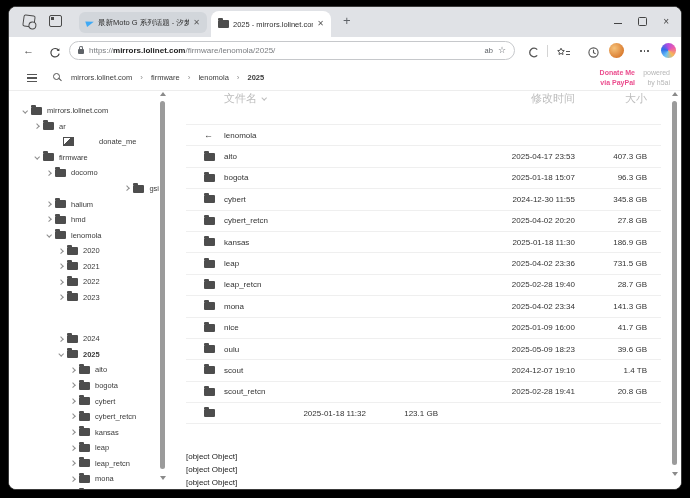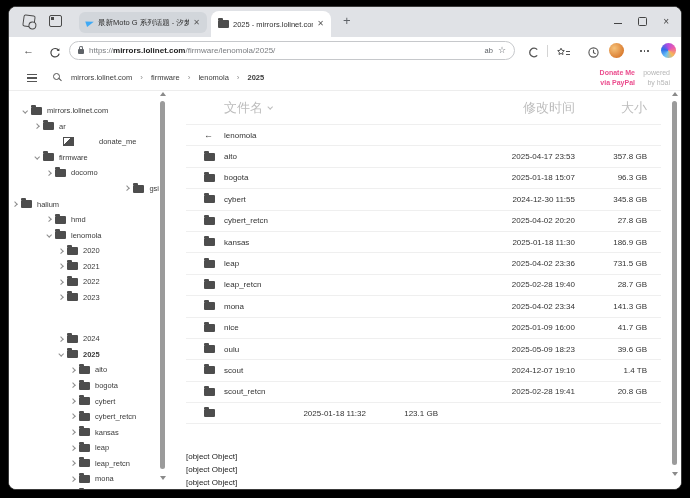--- a/index.html
+++ b/index.html
@@ -82,21 +82,21 @@
   .vsb{position:absolute;width:7px}
   .vsb .thumb{position:absolute;left:1px;right:1px;top:10px;bottom:12px;background:#9b9b9b;border-radius:3px}
   .vsb .up{position:absolute;top:1px;left:0.5px;width:0;height:0;border-left:3px solid transparent;border-right:3px solid transparent;border-bottom:4px solid #8a8a8a}
   .vsb .down{position:absolute;bottom:1px;left:0.5px;width:0;height:0;border-left:3px solid transparent;border-right:3px solid transparent;border-top:4px solid #8a8a8a}
   .sb-side{left:150px;top:0;height:390px}
   .sb-main{left:662px;top:0;height:386px}
 
   
   .main{position:absolute;left:158px;top:0;width:504px;height:400px;overflow:hidden}
   .table{margin-left:19px;width:475px;border-bottom:1px solid #efefef}
-  .thead{display:flex;align-items:center;height:33px;font-size:13px;color:#bdbdbd}
+  .thead{display:flex;align-items:flex-start;height:33px;font-size:11px;color:#bdbdbd}
   .c-sp{width:18px;flex:none}
   .c-icon{width:12px;flex:none;display:flex;align-items:center}
   .c-name{flex:1;margin-left:8px;white-space:nowrap;overflow:hidden}
   .c-date{width:150px;text-align:right;flex:none}
   .c-size{width:72px;text-align:right;flex:none;margin-right:14px}
   .hdr-caret{display:inline-block;width:3.4px;height:3.4px;border-right:1px solid #bdbdbd;border-bottom:1px solid #bdbdbd;transform:rotate(45deg);margin-left:5px;vertical-align:2px}
   .trow{display:flex;align-items:center;height:20.4px;border-top:1px solid #efefef;font-size:8px;color:#333}
   .back-arrow{font-size:9px;color:#444;line-height:9px}
   .mini-folder{width:11px;height:8px;background:#4d4d4d;border-radius:1px;position:relative}
   .mini-folder::before{content:"";position:absolute;top:-2px;left:0;width:5px;height:2px;background:#4d4d4d;border-radius:1px 1px 0 0}
@@ -236,21 +236,21 @@
           <span class="ticon folder"></span>
           <span class="tlabel">docomo</span>
         </div>
 
         <div class="tree-item" style="padding-left: 34px; justify-content: flex-end;">
           <span class="caret collapsed"></span>
           <span class="ticon folder"></span>
           <span class="tlabel">gsi</span>
         </div>
 
-        <div class="tree-item" style=" text-align: center;">
+        <div class="tree-item" style="padding-left: 34px; text-align: center;">
           <span class="caret collapsed"></span>
           <span class="ticon folder"></span>
           <span class="tlabel">halium</span>
         </div>
 
         <div class="tree-item" style="padding-left: 34px;">
           <span class="caret collapsed"></span>
           <span class="ticon folder"></span>
           <span class="tlabel">hmd</span>
         </div>
@@ -378,21 +378,21 @@
         </div>
         <div>
 
             <div class="trow">
               <span class="c-sp"></span>
               <span class="c-icon">
                 <span class="mini-folder"></span>
               </span>
               <span class="c-name">aito</span>
               <span class="c-date">2025-04-17 23:53</span>
-              <span class="c-size">357.8 GB</span>
+              <span class="c-size">407.3 GB</span>
             </div>
 
             <div class="trow">
               <span class="c-sp"></span>
               <span class="c-icon">
                 <span class="mini-folder"></span>
               </span>
               <span class="c-name">bogota</span>
               <span class="c-date">2025-01-18 15:07</span>
               <span class="c-size">96.3 GB</span>

